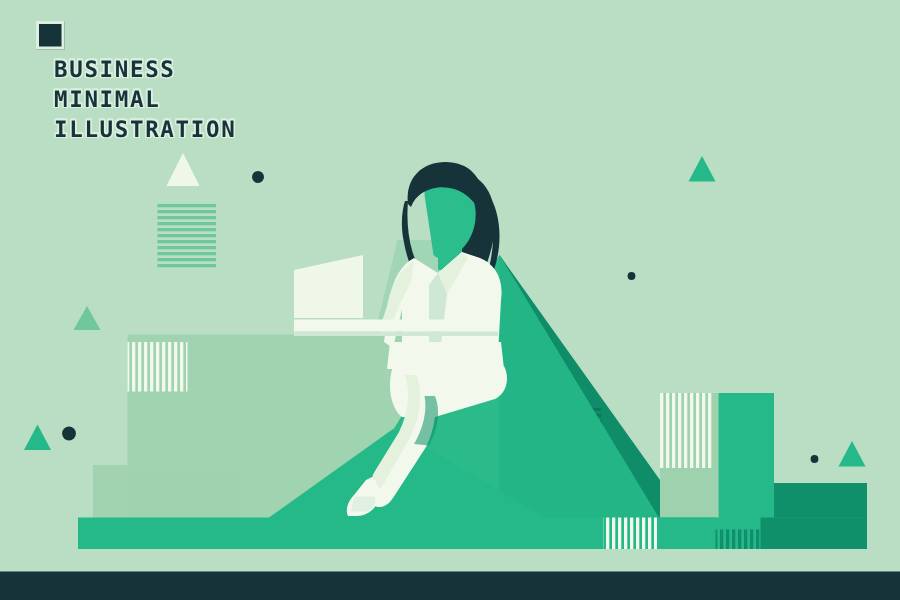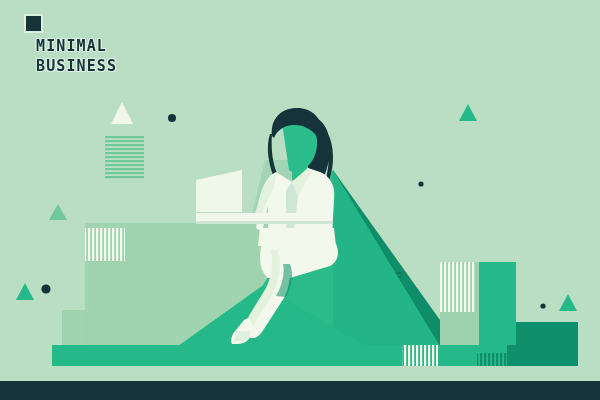--- a/index.html
+++ b/index.html
@@ -188,17 +188,18 @@
       </g>
 
       <rect x="0" y="381" width="600" height="19" fill="#17333a"></rect>
 
     </g>
   </svg>
 
   <div class="mark-square"></div>
 
   <div class="title-block">
+    <div class="title-line">BUSINESS</div>
     <div class="title-line">MINIMAL</div>
-    <div class="title-line">BUSINESS</div>
+    <div class="title-line">ILLUSTRATION</div>
   </div>
 
 </div>
 
 </body></html>

